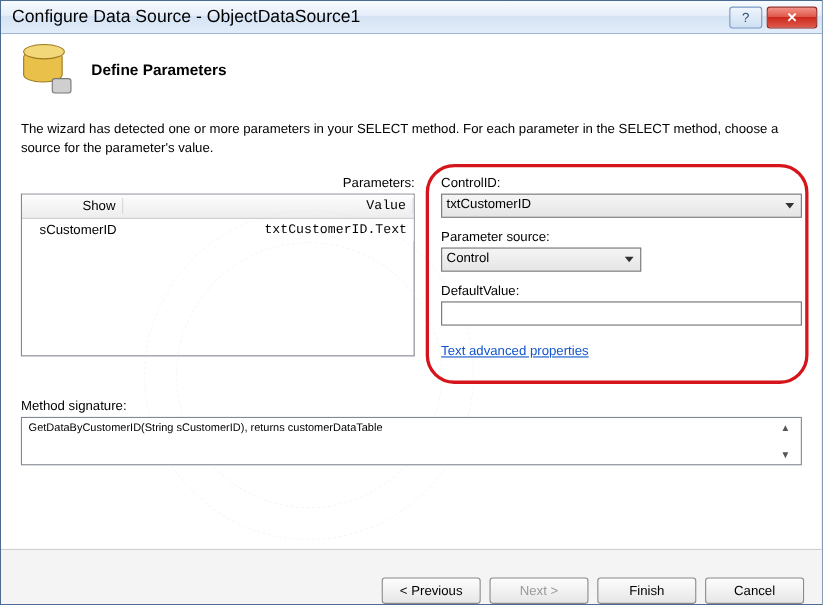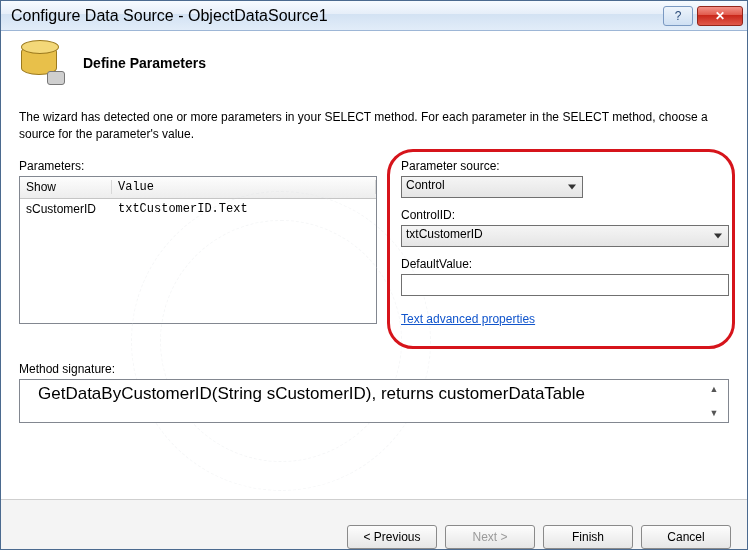--- a/index.html
+++ b/index.html
@@ -102,21 +102,21 @@
   .description {
     color: #000;
     line-height: 1.4;
     margin-bottom: 16px;
   }
   .columns {
     display: flex;
     gap: 24px;
     align-items: flex-start;
   }
-  .col-left { width: 358px; }
+  .col-left { width: 358px; text-align: right; }
   .col-right { flex: 1; position: relative; }
   .label {
     display: block;
     margin-bottom: 3px;
   }
   .param-table {
     border: 1px solid #828790;
     width: 100%;
     height: 148px;
     background: #fff;
@@ -194,22 +194,21 @@
     border: 1px solid #828790;
     background: #fff;
     height: 44px;
     padding: 4px 6px;
     position: relative;
     display: flex;
     align-items: flex-start;
   }
   .method-box .sig {
     flex:1;
-    font-size: 17px;
-    margin-left: 12px;
+    font-size: 10px;
   }
   .method-box .scroll {
     width: 16px;
     display:flex;
     flex-direction: column;
     justify-content: space-between;
     align-items: center;
     height: 100%;
   }
   .method-box .scroll span {
@@ -297,30 +296,30 @@
               <div class="cell w-name">sCustomerID</div>
               <div class="cell w-value">txtCustomerID.Text</div>
             </div>
           </div>
         </div>
 
         <div class="col-right">
           <div class="highlight-border"></div>
 
           <div class="form-group">
+            <span class="label">ControlID:</span>
+            <div class="dropdown">
+              <span>txtCustomerID</span>
+            </div>
+          </div>
+
+          <div class="form-group">
             <span class="label">Parameter source:</span>
             <div class="dropdown small">
               <span>Control</span>
-            </div>
-          </div>
-
-          <div class="form-group">
-            <span class="label">ControlID:</span>
-            <div class="dropdown">
-              <span>txtCustomerID</span>
             </div>
           </div>
 
           <div class="form-group">
             <span class="label">DefaultValue:</span>
             <div class="textbox">
               <span></span>
             </div>
           </div>
 

